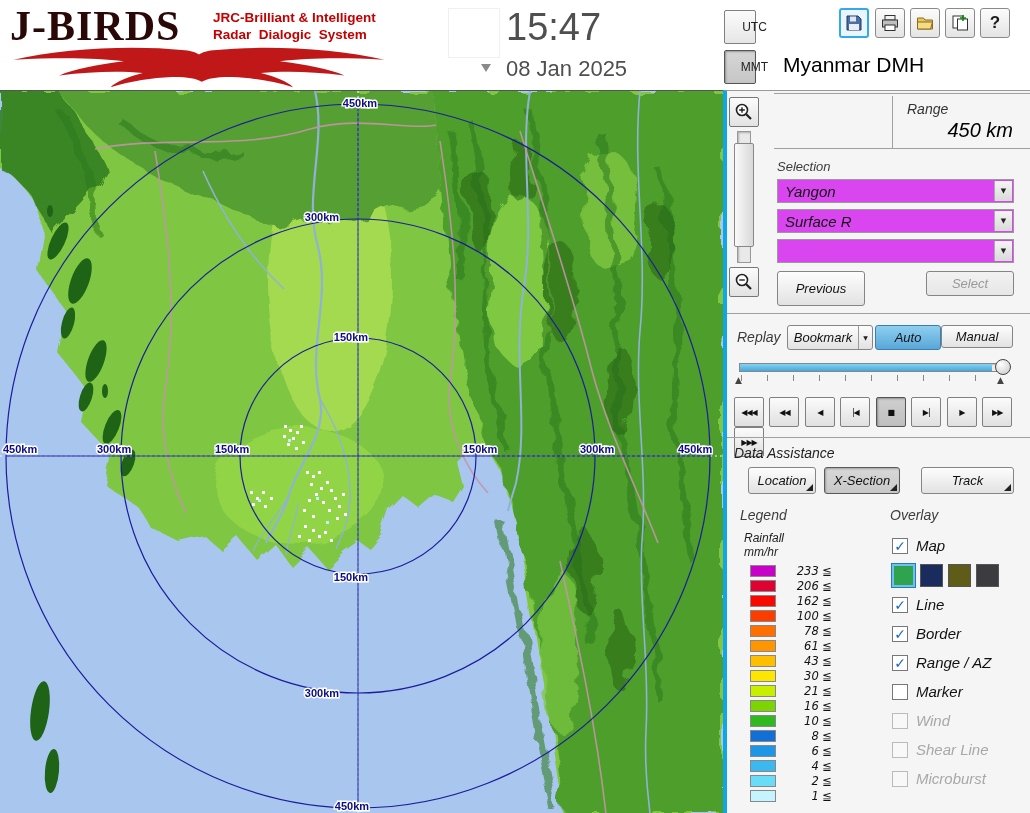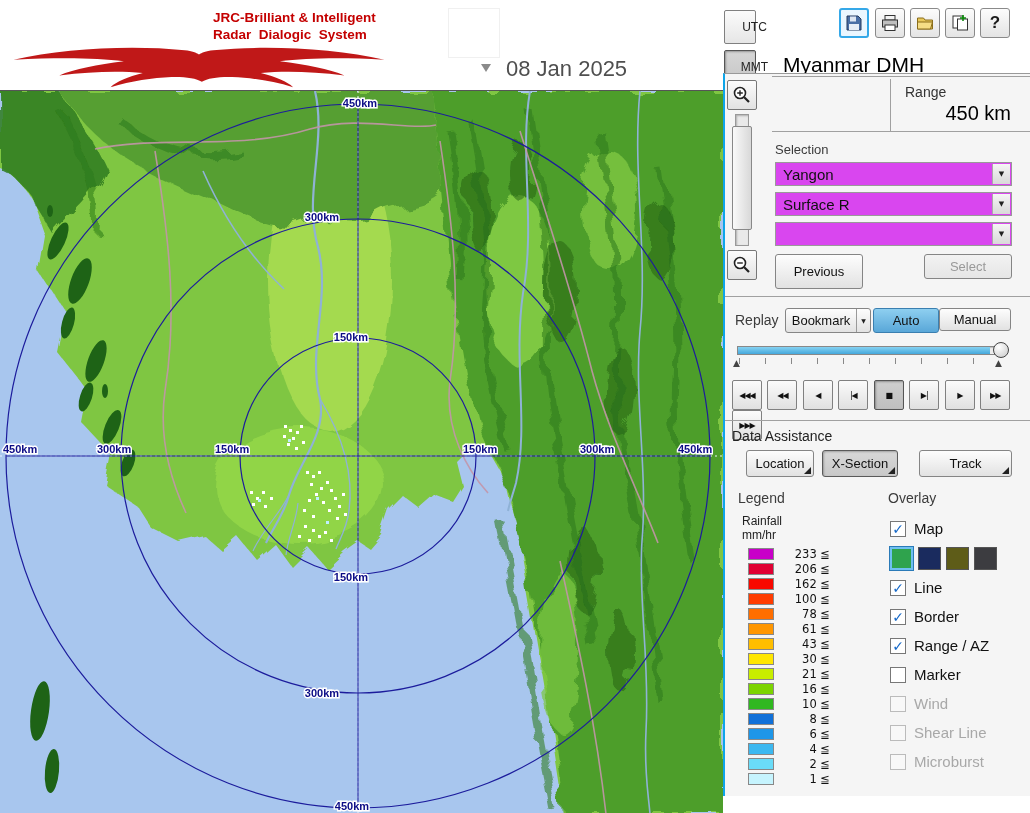--- a/index.html
+++ b/index.html
@@ -22,21 +22,21 @@
 .tool-btn { position:absolute; top:8px; width:30px; height:30px; display:flex; align-items:center; justify-content:center; background:linear-gradient(#FCFCFC,#E4E4E4); border:1px solid #8A8A8A; border-radius:3px; }
 .tool-btn.active { border:2px solid #35A8E8; background:#EAF6FF; }
 .help-glyph { font-size:17px; font-weight:bold; color:#1A1A1A; }
 .station { position:absolute; left:783px; top:53px; font-size:21px; color:#000; }
 
 
 .map-wrap { position:absolute; left:0; top:90px; width:723px; height:723px; border-top:1px solid #555; overflow:hidden; }
 svg text { font-family:"Liberation Sans",sans-serif; }
 
 
-.panel { position:absolute; left:723px; top:73px; width:307px; height:723px; background:#F5F5F5; border-left:2px solid #0ea5e9; border-top:1px solid #999; overflow:hidden; }
+.panel { position:absolute; left:723px; top:90px; width:307px; height:723px; background:#F5F5F5; border-left:4px solid #0ea5e9; border-top:1px solid #999; overflow:hidden;font-style:italic; }
 .hline { position:absolute; height:1px; background:#A0A0A0; }
 .vline { position:absolute; width:1px; background:#A0A0A0; }
 .panel-label { position:absolute; font-size:13px; color:#3C3C3C; }
 
 .zoom-btn { position:absolute; left:2px; width:30px; height:30px; display:flex; align-items:center; justify-content:center; background:linear-gradient(#FCFCFC,#E2E2E2); border:1px solid #777; border-radius:2px; }
 .zoom-track { position:absolute; left:10px; top:40px; width:14px; height:132px; background:#E9E9E9; border:1px solid #999; box-shadow:inset 1px 1px 2px rgba(0,0,0,.25); }
 .zoom-thumb { position:absolute; left:7px; top:52px; width:20px; height:104px; background:linear-gradient(90deg,#FAFAFA,#D8D8D8); border:1px solid #888; border-radius:2px; }
 
 .range-label { position:absolute; left:180px; top:10px; font-size:14px; color:#333; }
 .range-value { position:absolute; left:150px; top:28px; width:136px; text-align:right; font-size:20px; color:#000; }
@@ -77,28 +77,30 @@
 .overlay-label { font-size:15px; color:#111; }
 .overlay-row.disabled .overlay-label { color:#A8A8A8; }
 .map-swatch-row { display:flex; align-items:center; height:30px; gap:5px; }
 .map-swatch { width:23px; height:23px; border:1px solid #555; display:inline-block; }
 .map-swatch.selected { border:2px solid #6FC0F0; box-shadow:0 0 0 1px #2A7AB8; }
 </style>
 </head>
 <body>
 
 <div class="header">
+  <div class="logo-title">J-BIRDS</div>
   <div class="logo-sub logo-sub1">JRC-Brilliant &amp; Intelligent</div>
   <div class="logo-sub logo-sub2">Radar  Dialogic  System</div>
   <svg class="eagle" viewBox="0 0 406 112" preserveAspectRatio="none">
     <path fill="#C01818" d="M8,40 C60,12 130,2 188,16 C196,18 200,22 203,27 C206,22 210,18 218,16 C276,2 346,12 398,40 C352,34 316,36 288,44 C316,52 340,64 356,80 C322,70 292,68 268,74 C284,84 296,96 302,110 C280,94 258,86 238,84 C224,83 212,87 206,96 C200,87 188,83 174,84 C154,86 132,94 110,110 C116,96 128,84 144,74 C120,68 90,70 56,80 C72,64 96,52 124,44 C96,36 60,34 8,40 Z"></path>
   </svg>
 
   <div class="clock-box"></div>
   <div class="clock-tri"></div>
+  <div class="time-text">15:47</div>
   <div class="date-text">08 Jan 2025</div>
 
   <div class="tz-btn tz-utc">UTC</div>
   <div class="tz-btn tz-mmt">MMT</div>
 
   <div class="tool-btn active" style="left:839px;">
     <svg width="18" height="18" viewBox="0 0 18 18">
       <path d="M2 2h11l3 3v11H2z" fill="#4A6FA5" stroke="#25395C" stroke-width="1"></path>
       <rect x="5" y="2.5" width="6" height="5" fill="#DDE6F2"></rect>
       <rect x="4" y="10" width="10" height="6" fill="#E8EEF6"></rect>

